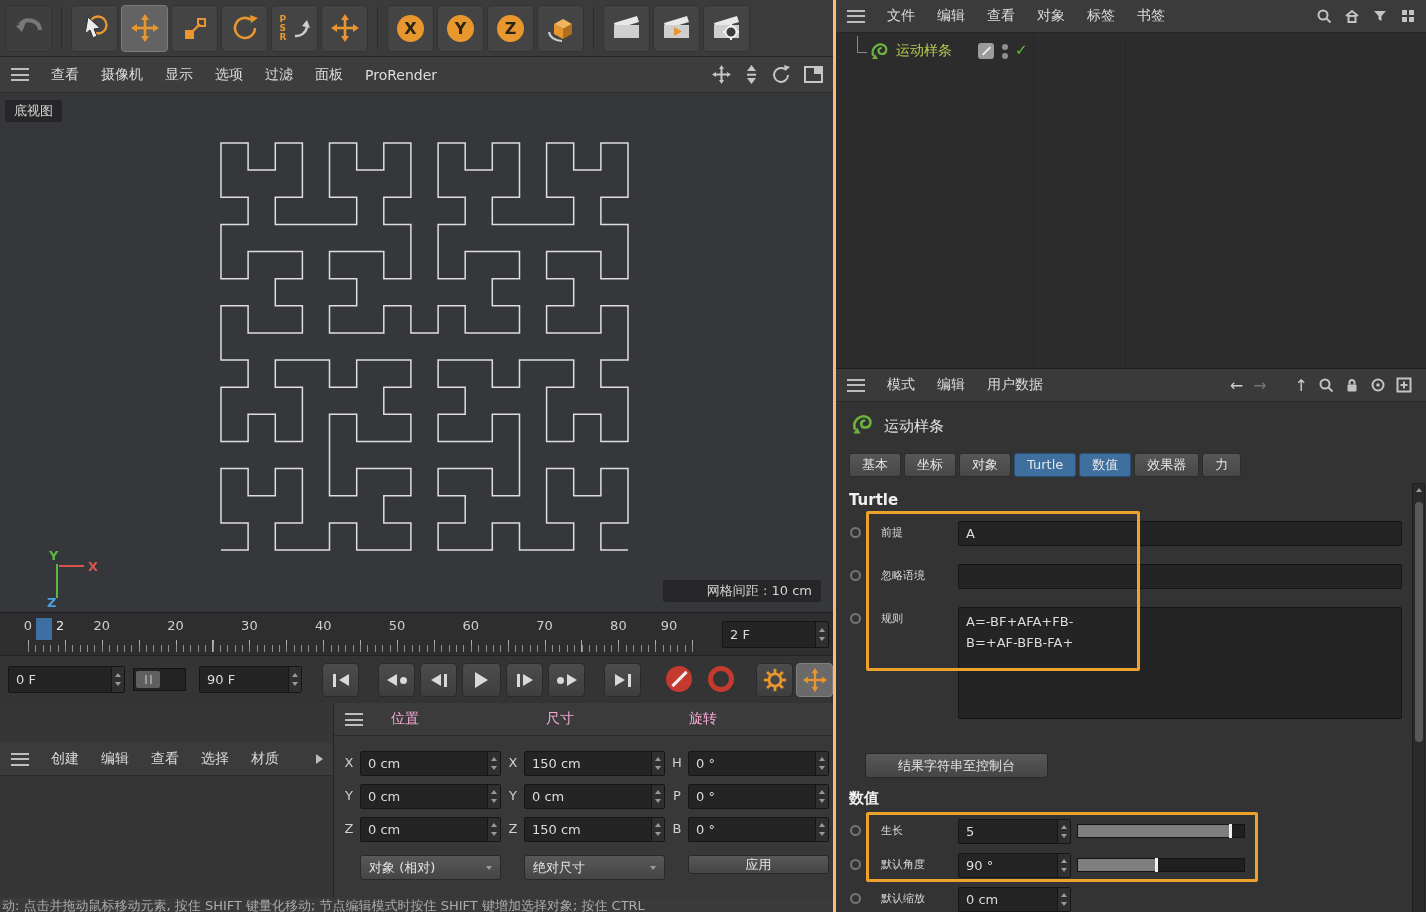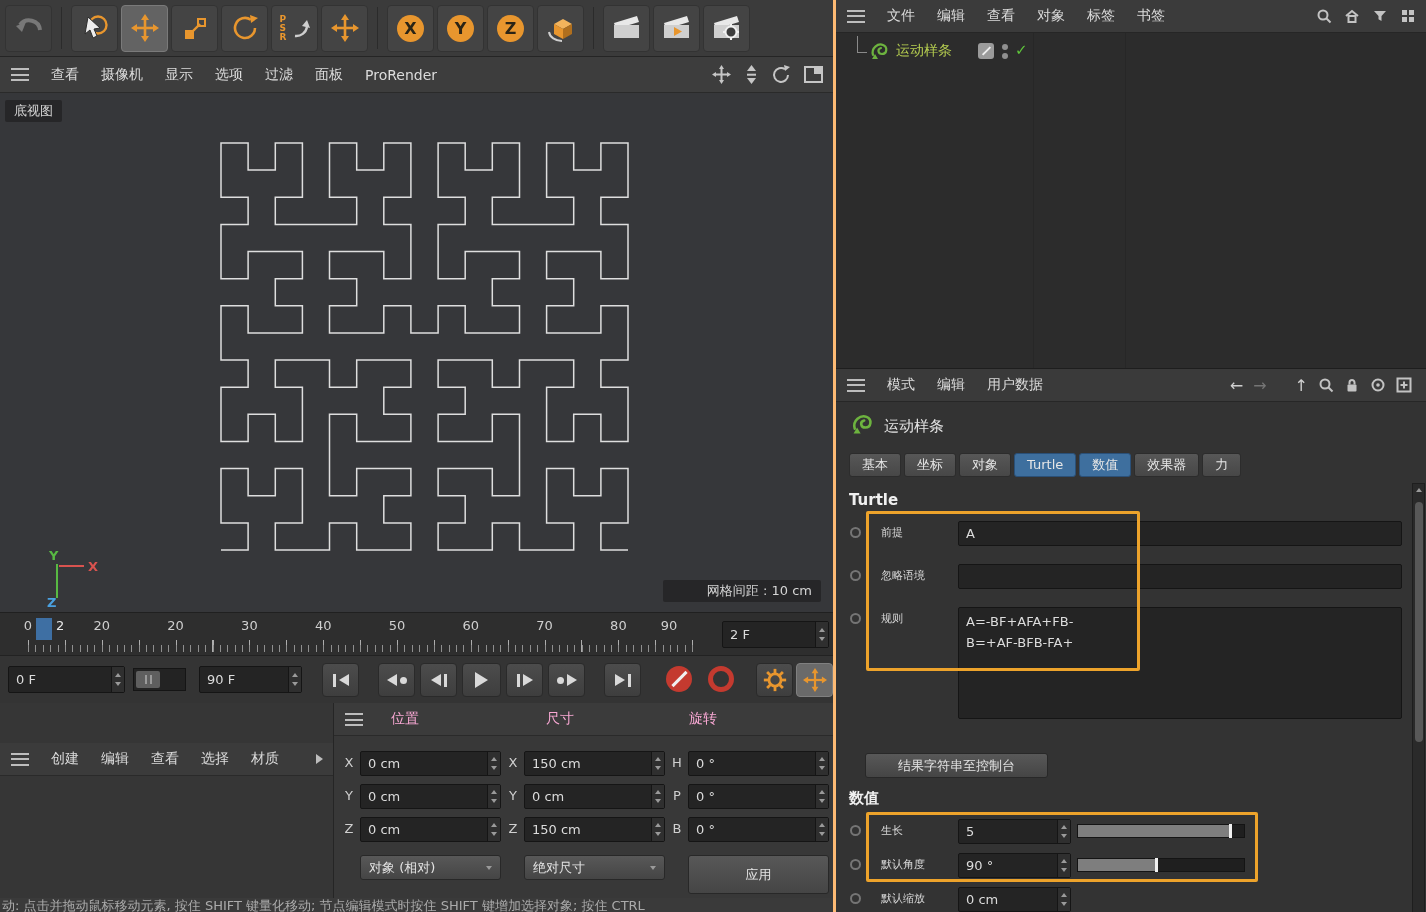--- a/index.html
+++ b/index.html
@@ -467,21 +467,21 @@
     </div>
 
   <div class="ui-btn dropdown" style="position:absolute;left:26px;top:152px;width:141px;height:25px;">
       <span>对象 (相对)</span>
       <div class="tri-d"></div>
     </div>
   <div class="ui-btn dropdown" style="position:absolute;left:190px;top:152px;width:141px;height:25px;">
       <span>绝对尺寸</span>
       <div class="tri-d"></div>
     </div>
-  <div class="ui-btn" style="position:absolute;left:354px;top:152px;width:141px;height:39px;">
+  <div class="ui-btn" style="position:absolute;left:354px;top:152px;width:141px;height:19px;">
       <span>应用</span>
     </div>
 </div>
 
 <div class="abs" id="status-bar" style="left:0;top:898px;width:833px;height:14px;background:#3a3a3a;overflow:hidden;">
   <span style="display:block;font-size:13px;line-height:15px;color:#ababab;white-space:nowrap;padding-left:2px;">动: 点击并拖动鼠标移动元素, 按住 SHIFT 键量化移动; 节点编辑模式时按住 SHIFT 键增加选择对象; 按住 CTRL</span>
 </div>
 
 <div class="abs" id="right-panel" style="left:833px;top:0;width:593px;height:912px;background:#1d4ed8;border-left:3px solid #fdba74;">
 

